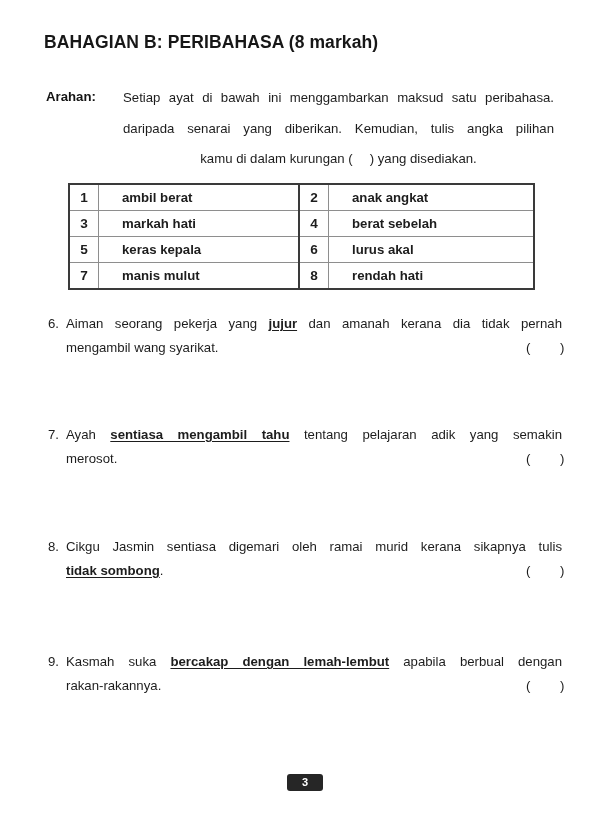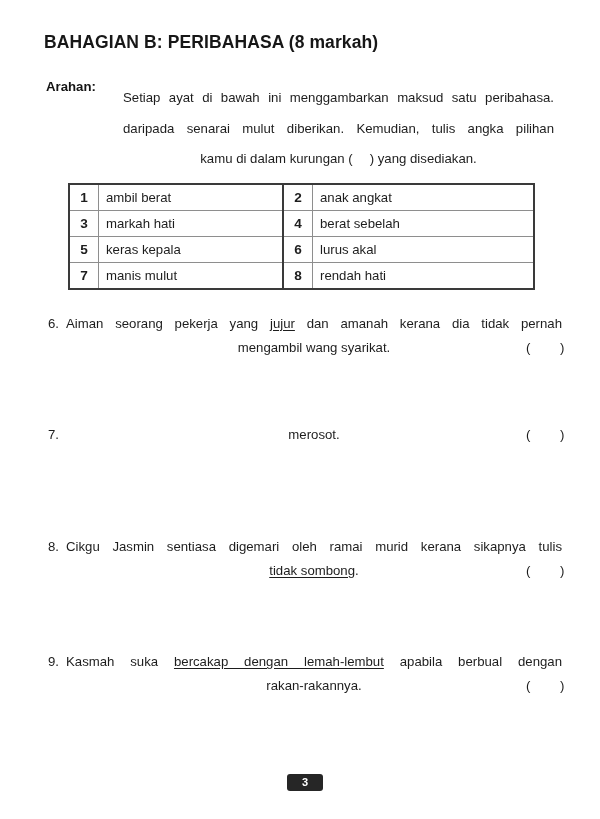--- a/index.html
+++ b/index.html
@@ -37,21 +37,21 @@
   
   .arahan-block {
     position: absolute;
     left: 46px;
     top: 79px;
     width: 516px;
   }
   .arahan-label {
     position: absolute;
     left: 0;
-    top: 0;
+    top: 10px;
     font-size: 13.2px;
     font-weight: bold;
     color: #141414;
   }
   .arahan-body {
     margin-left: 69px;
     font-size: 13.2px;
     line-height: 22.6px;
     text-align: justify;
     color: #1d1d1d;
@@ -95,21 +95,22 @@
     padding: 0 0 1px 0;
     color: #1d1d1d;
   }
   .proverb-table td.num {
     width: 28px;
     text-align: center;
     font-weight: bold;
     font-size: 13.6px;
   }
   .proverb-table td.word {
-    padding-left: 7px;
+    padding-left: 23px;
+    font-weight: bold;
   }
   .proverb-table td.word-left {
     width: 176px;
   }
   .proverb-table tr td:nth-child(3) {
     border-left: 2px solid #3a3a3a;
   }
 
   
   .question {
@@ -130,32 +131,32 @@
   .q-body {
     margin-left: 18px;
     text-align: justify;
   }
   .q-line-just {
     text-align: justify;
     text-align-last: justify;
   }
   .q-last-line {
     position: relative;
-    text-align: center;
+    text-align: left;
   }
   .q-answer {
     position: absolute;
     left: 460px;
     top: 0;
     letter-spacing: 13px;
     white-space: nowrap;
     color: #1d1d1d;
   }
   .key {
-    font-weight: normal;
+    font-weight: bold;
     text-decoration: underline;
     text-underline-offset: 2px;
   }
 
   
   .page-badge {
     position: absolute;
     left: 287px;
     top: 774px;
     width: 36px;
@@ -173,21 +174,21 @@
 <body>
 
 <div class="page">
 
   <div class="section-title">BAHAGIAN B: PERIBAHASA (8 markah)</div>
 
   <div class="arahan-block">
     <div class="arahan-label">Arahan:</div>
     <div class="arahan-body">
       <p class="arahan-line-1">Setiap ayat di bawah ini menggambarkan maksud satu peribahasa.</p>
-      <p class="arahan-line-3">daripada senarai mulut diberikan. Kemudian, tulis angka pilihan</p>
+      <p class="arahan-line-3">daripada senarai yang diberikan. Kemudian, tulis angka pilihan</p>
       <p class="arahan-line-4"><span>kamu di dalam kurungan (</span><span class="paren-gap"></span><span>) yang disediakan.</span></p>
     </div>
   </div>
 
   <table class="proverb-table">
     <tbody>
       <tr>
         <td class="num">1</td>
         <td class="word word-left">ambil berat</td>
         <td class="num">2</td>
@@ -218,20 +219,21 @@
     <span class="q-num">6.</span>
     <div class="q-body">
       <div class="q-line-just"><span>Aiman seorang pekerja yang </span><span class="key">jujur</span><span> dan amanah kerana dia tidak pernah</span></div>
       <div class="q-last-line"><span>mengambil wang syarikat.</span><span class="q-answer">(      )</span></div>
     </div>
   </div>
 
   <div class="question" style="top:423px;">
     <span class="q-num">7.</span>
     <div class="q-body">
+      <div class="q-line-just"><span>Ayah </span><span class="key">sentiasa mengambil tahu</span><span> tentang pelajaran adik yang semakin</span></div>
       <div class="q-last-line"><span>merosot.</span><span class="q-answer">(      )</span></div>
     </div>
   </div>
 
   <div class="question" style="top:535px;">
     <span class="q-num">8.</span>
     <div class="q-body">
       <div class="q-line-just"><span>Cikgu Jasmin sentiasa digemari oleh ramai murid kerana sikapnya tulis</span></div>
       <div class="q-last-line"><span class="key">tidak sombong</span><span>.</span><span class="q-answer">(      )</span></div>
     </div>

